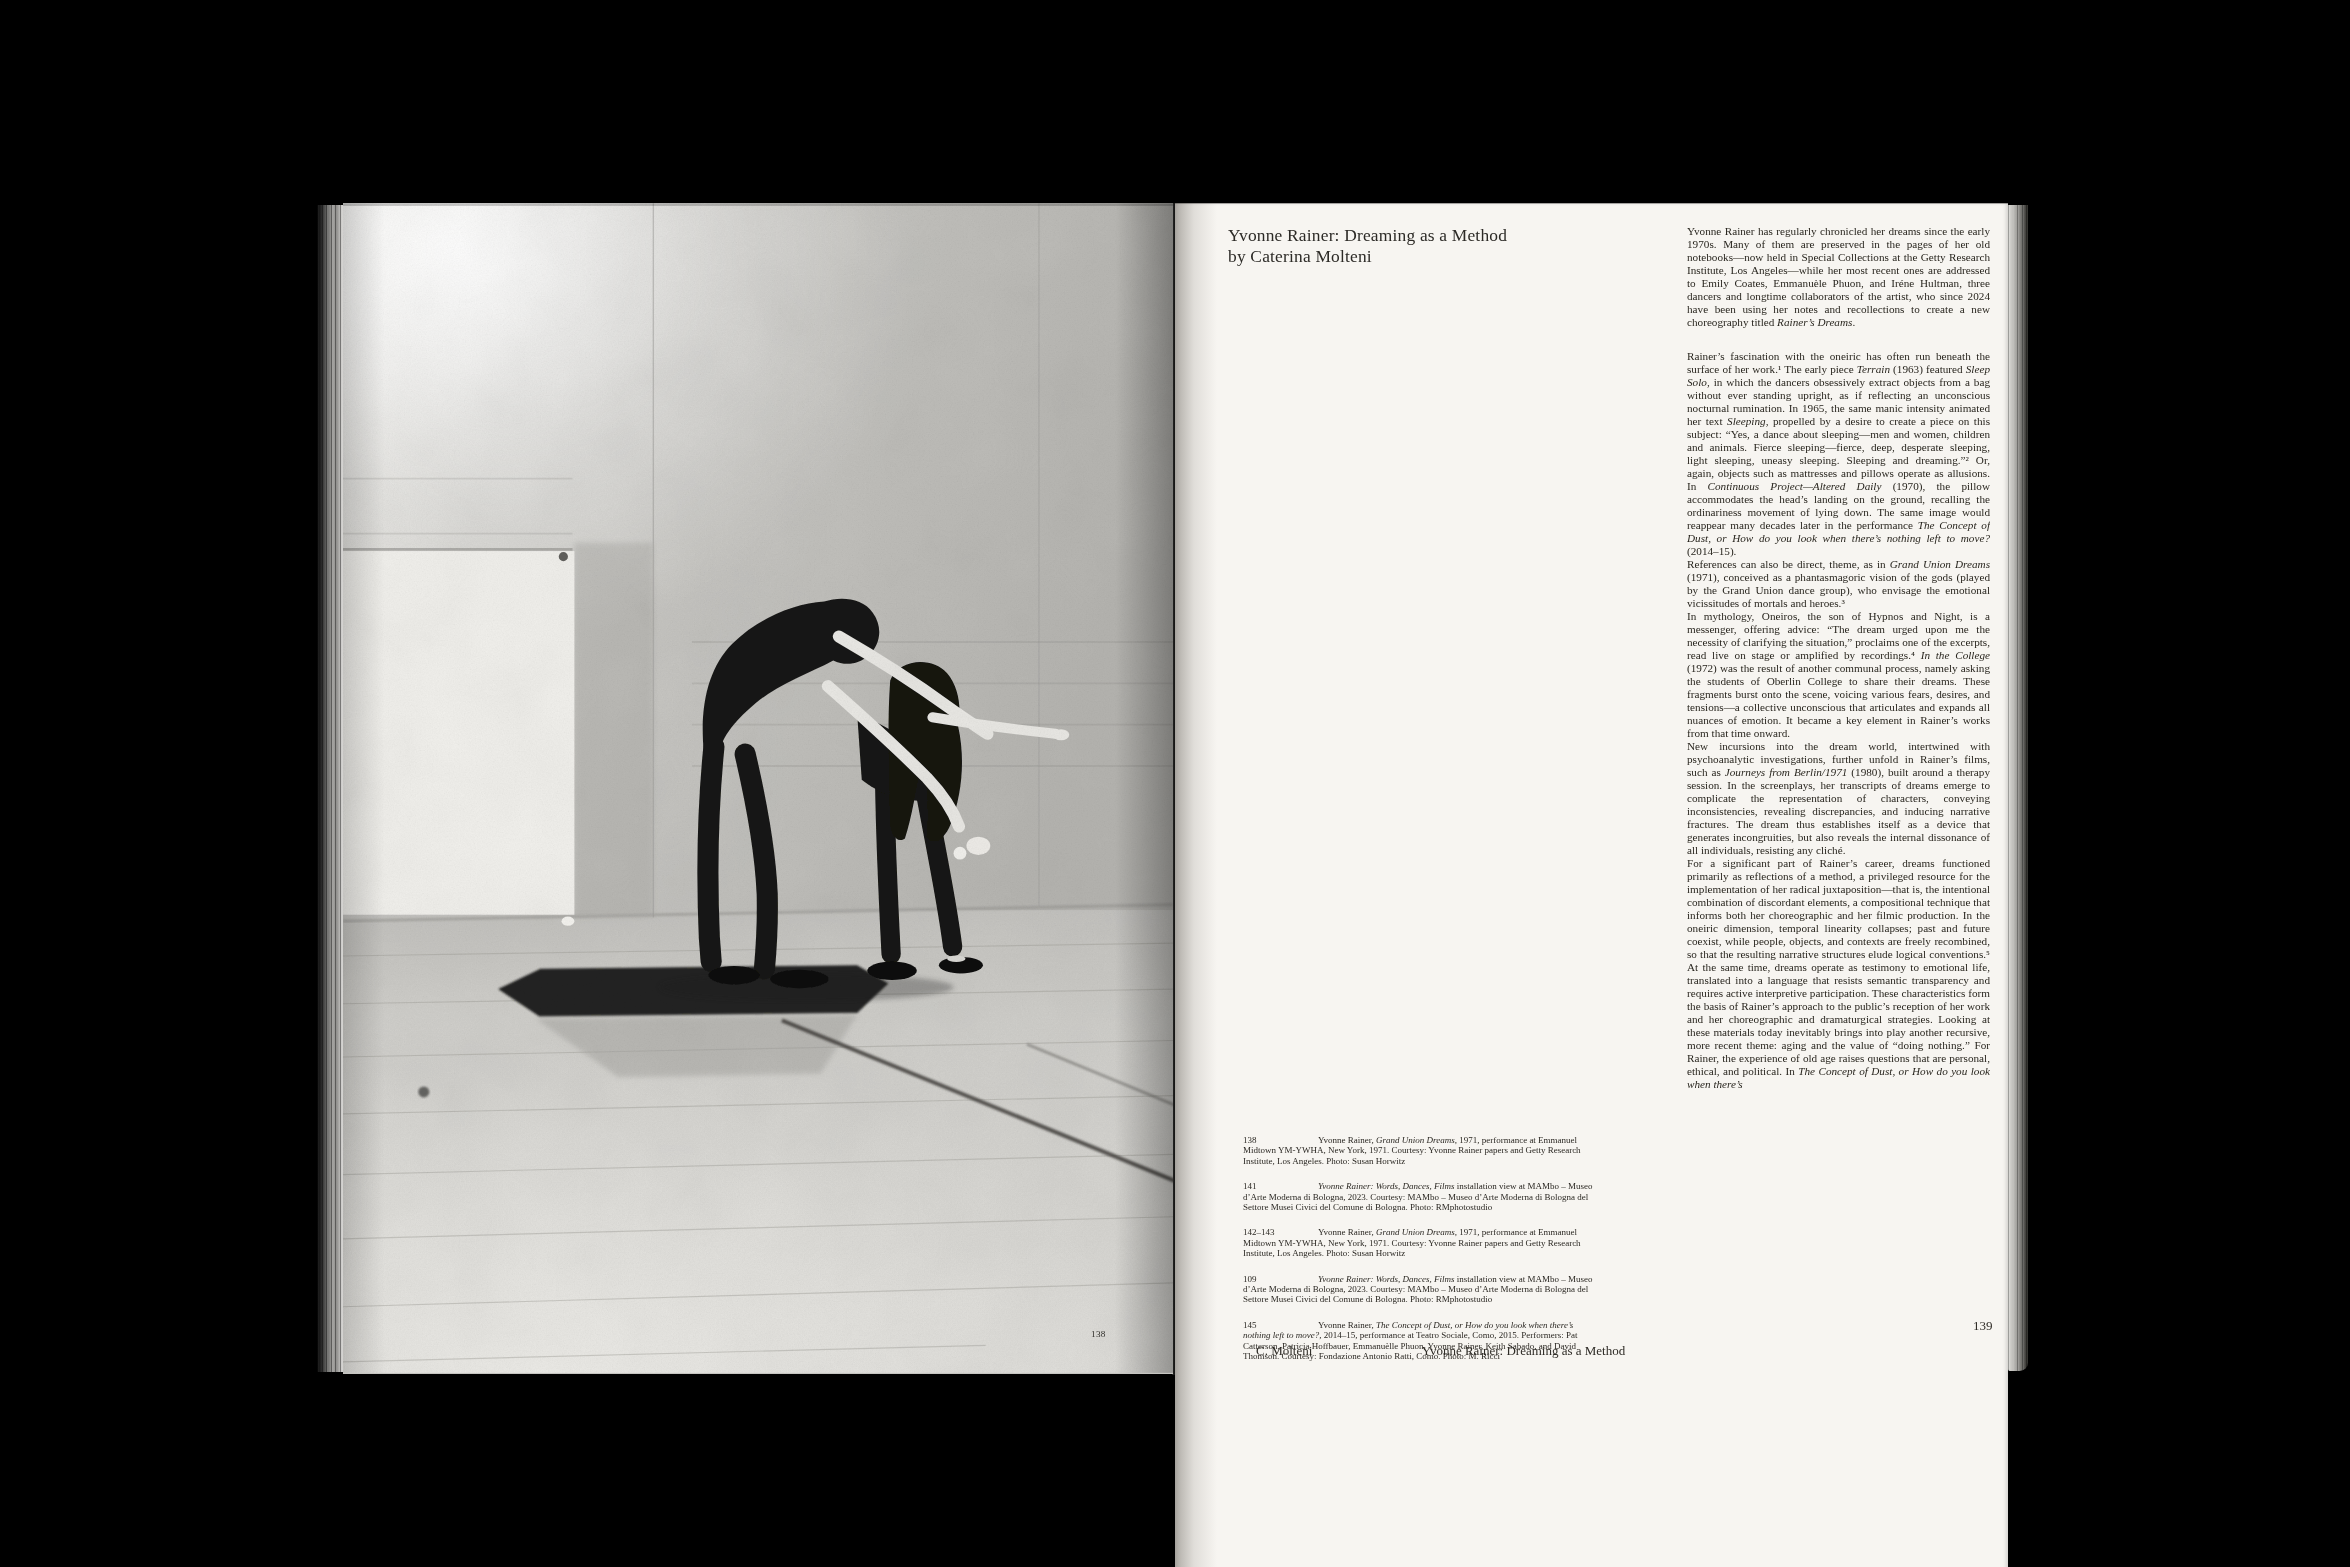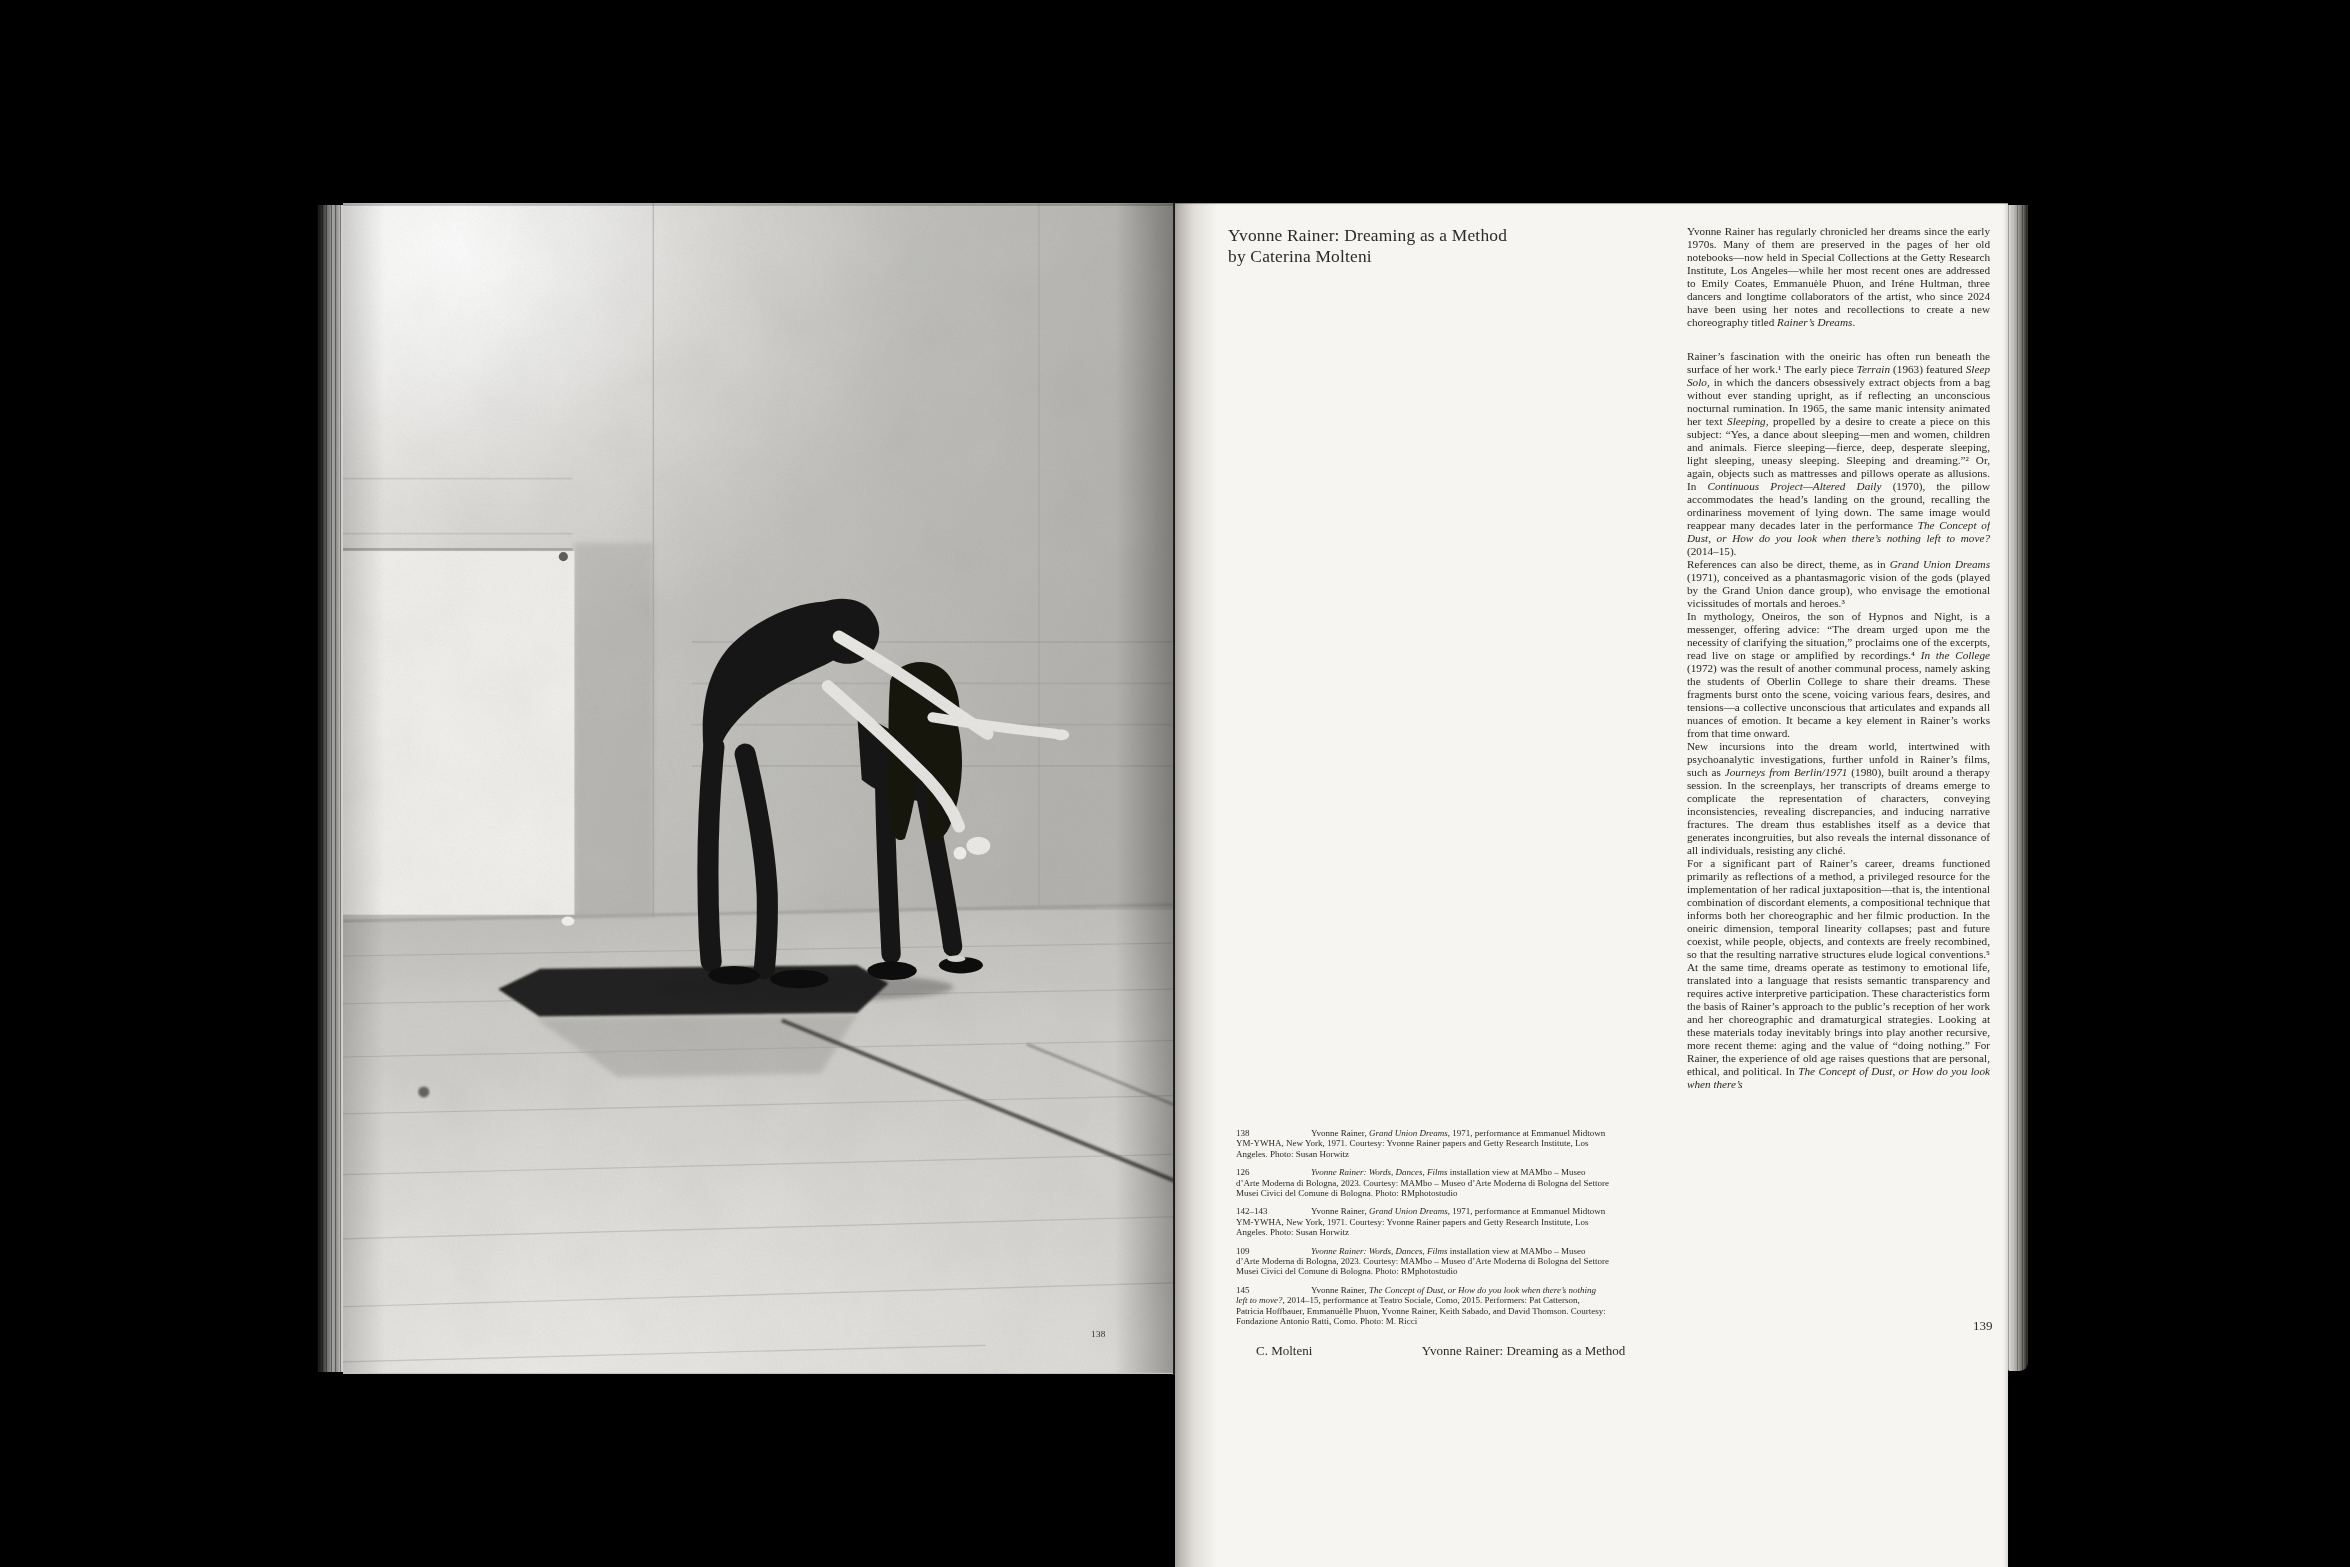--- a/index.html
+++ b/index.html
@@ -28,21 +28,21 @@
   .right-page{left:1175px;top:203px;width:833px;height:1376px;background:#f7f5f1;color:#262420;
     box-shadow:inset 0 0.9px 0 rgba(0,0,0,.3), inset 0 -2.8px 6.4px rgba(0,0,0,.12), inset -1.8px 0 3.7px rgba(0,0,0,.08);}
   .gutter-shadow{left:0;top:0;width:42px;height:100%;
     background:linear-gradient(90deg,rgba(58,52,44,.38),rgba(58,52,44,.12) 45%,rgba(58,52,44,0));}
   .article-title{left:53px;top:22px;font-size:17.4px;line-height:21px;color:#2c2a26;letter-spacing:0.2px;}
   .body-col{left:512px;top:22px;width:303px;height:1084px;overflow:hidden;
     font-size:11.2px;line-height:13px;text-align:justify;color:#29261f;}
   .bp{margin:0;}
   .bp.gap{margin-bottom:21px;}
   .caption-list{left:53px;top:917px;width:389px;font-size:9px;line-height:10.4px;color:#2b2823;}
-  .cap{margin:8px;}
+  .cap{margin:15px;}
   .capnum{display:inline-block;width:75px;}
   .footer{font-size:13px;color:#2e2b26;}
   .footer-author{left:81px;top:1140px;}
   .footer-chapter{left:243px;top:1140px;width:211px;text-align:center;}
   .right-folio{right:15.6px;top:1115px;}
   em{font-style:italic;}
 </style>
 </head>
 <body>
 
@@ -189,21 +189,21 @@
   <div class="abs right-page">
     <div class="abs gutter-shadow"></div>
 
     <div class="abs article-title">
       <div>Yvonne Rainer: Dreaming as a Method</div>
       <div>by Caterina Molteni</div>
     </div>
 
     <div class="abs caption-list">
         <p class="cap"><span class="capnum">138</span><span>Yvonne Rainer, </span><em>Grand Union Dreams</em><span>, 1971, performance at Emmanuel Midtown YM-YWHA, New York, 1971. Courtesy: Yvonne Rainer papers and Getty Research Institute, Los Angeles. Photo: Susan Horwitz</span></p>
-        <p class="cap"><span class="capnum">126</span><em>Yvonne Rainer: Words, Dances, Films</em><span> installation view at MAMbo – Museo d’Arte Moderna di Bologna, 2023. Courtesy: MAMbo – Museo d’Arte Moderna di Bologna del Settore Musei Civici del Comune di Bologna. Photo: RMphotostudio</span></p>
+        <p class="cap"><span class="capnum">141</span><em>Yvonne Rainer: Words, Dances, Films</em><span> installation view at MAMbo – Museo d’Arte Moderna di Bologna, 2023. Courtesy: MAMbo – Museo d’Arte Moderna di Bologna del Settore Musei Civici del Comune di Bologna. Photo: RMphotostudio</span></p>
         <p class="cap"><span class="capnum">142–143</span><span>Yvonne Rainer, </span><em>Grand Union Dreams</em><span>, 1971, performance at Emmanuel Midtown YM-YWHA, New York, 1971. Courtesy: Yvonne Rainer papers and Getty Research Institute, Los Angeles. Photo: Susan Horwitz</span></p>
         <p class="cap"><span class="capnum">109</span><em>Yvonne Rainer: Words, Dances, Films</em><span> installation view at MAMbo – Museo d’Arte Moderna di Bologna, 2023. Courtesy: MAMbo – Museo d’Arte Moderna di Bologna del Settore Musei Civici del Comune di Bologna. Photo: RMphotostudio</span></p>
         <p class="cap"><span class="capnum">145</span><span>Yvonne Rainer, </span><em>The Concept of Dust, or How do you look when there’s nothing left to move?</em><span>, 2014–15, performance at Teatro Sociale, Como, 2015. Performers: Pat Catterson, Patricia Hoffbauer, Emmanuèlle Phuon, Yvonne Rainer, Keith Sabado, and David Thomson. Courtesy: Fondazione Antonio Ratti, Como. Photo: M. Ricci</span></p>
       </div>
 
     <div class="abs body-col">
         <p class="bp gap"><span>Yvonne Rainer has regularly chronicled her dreams since the early 1970s. Many of them are preserved in the pages of her old notebooks—now held in Special Collections at the Getty Research Institute, Los Angeles—while her most recent ones are addressed to Emily Coates, Emmanuèle Phuon, and Iréne Hultman, three dancers and longtime collaborators of the artist, who since 2024 have been using her notes and recollections to create a new choreography titled </span><em>Rainer’s Dreams</em><span>.</span></p>
         <p class="bp"><span>Rainer’s fascination with the oneiric has often run beneath the surface of her work.¹ The early piece </span><em>Terrain</em><span> (1963) featured </span><em>Sleep Solo</em><span>, in which the dancers obsessively extract objects from a bag without ever standing upright, as if reflecting an unconscious nocturnal rumination. In 1965, the same manic intensity animated her text </span><em>Sleeping</em><span>, propelled by a desire to create a piece on this subject: “Yes, a dance about sleeping—men and women, children and animals. Fierce sleeping—fierce, deep, desperate sleeping, light sleeping, uneasy sleeping. Sleeping and dreaming.”² Or, again, objects such as mattresses and pillows operate as allusions. In </span><em>Continuous Project—Altered Daily</em><span> (1970), the pillow accommodates the head’s landing on the ground, recalling the ordinariness movement of lying down. The same image would reappear many decades later in the performance </span><em>The Concept of Dust, or How do you look when there’s nothing left to move?</em><span> (2014–15).</span></p>
         <p class="bp"><span>References can also be direct, theme, as in </span><em>Grand Union Dreams</em><span> (1971), conceived as a phantasmagoric vision of the gods (played by the Grand Union dance group), who envisage the emotional vicissitudes of mortals and heroes.³</span></p>
         <p class="bp"><span>In mythology, Oneiros, the son of Hypnos and Night, is a messenger, offering advice: “The dream urged upon me the necessity of clarifying the situation,” proclaims one of the excerpts, read live on stage or amplified by recordings.⁴ </span><em>In the College</em><span> (1972) was the result of another communal process, namely asking the students of Oberlin College to share their dreams. These fragments burst onto the scene, voicing various fears, desires, and tensions—a collective unconscious that articulates and expands all nuances of emotion. It became a key element in Rainer’s works from that time onward.</span></p>

